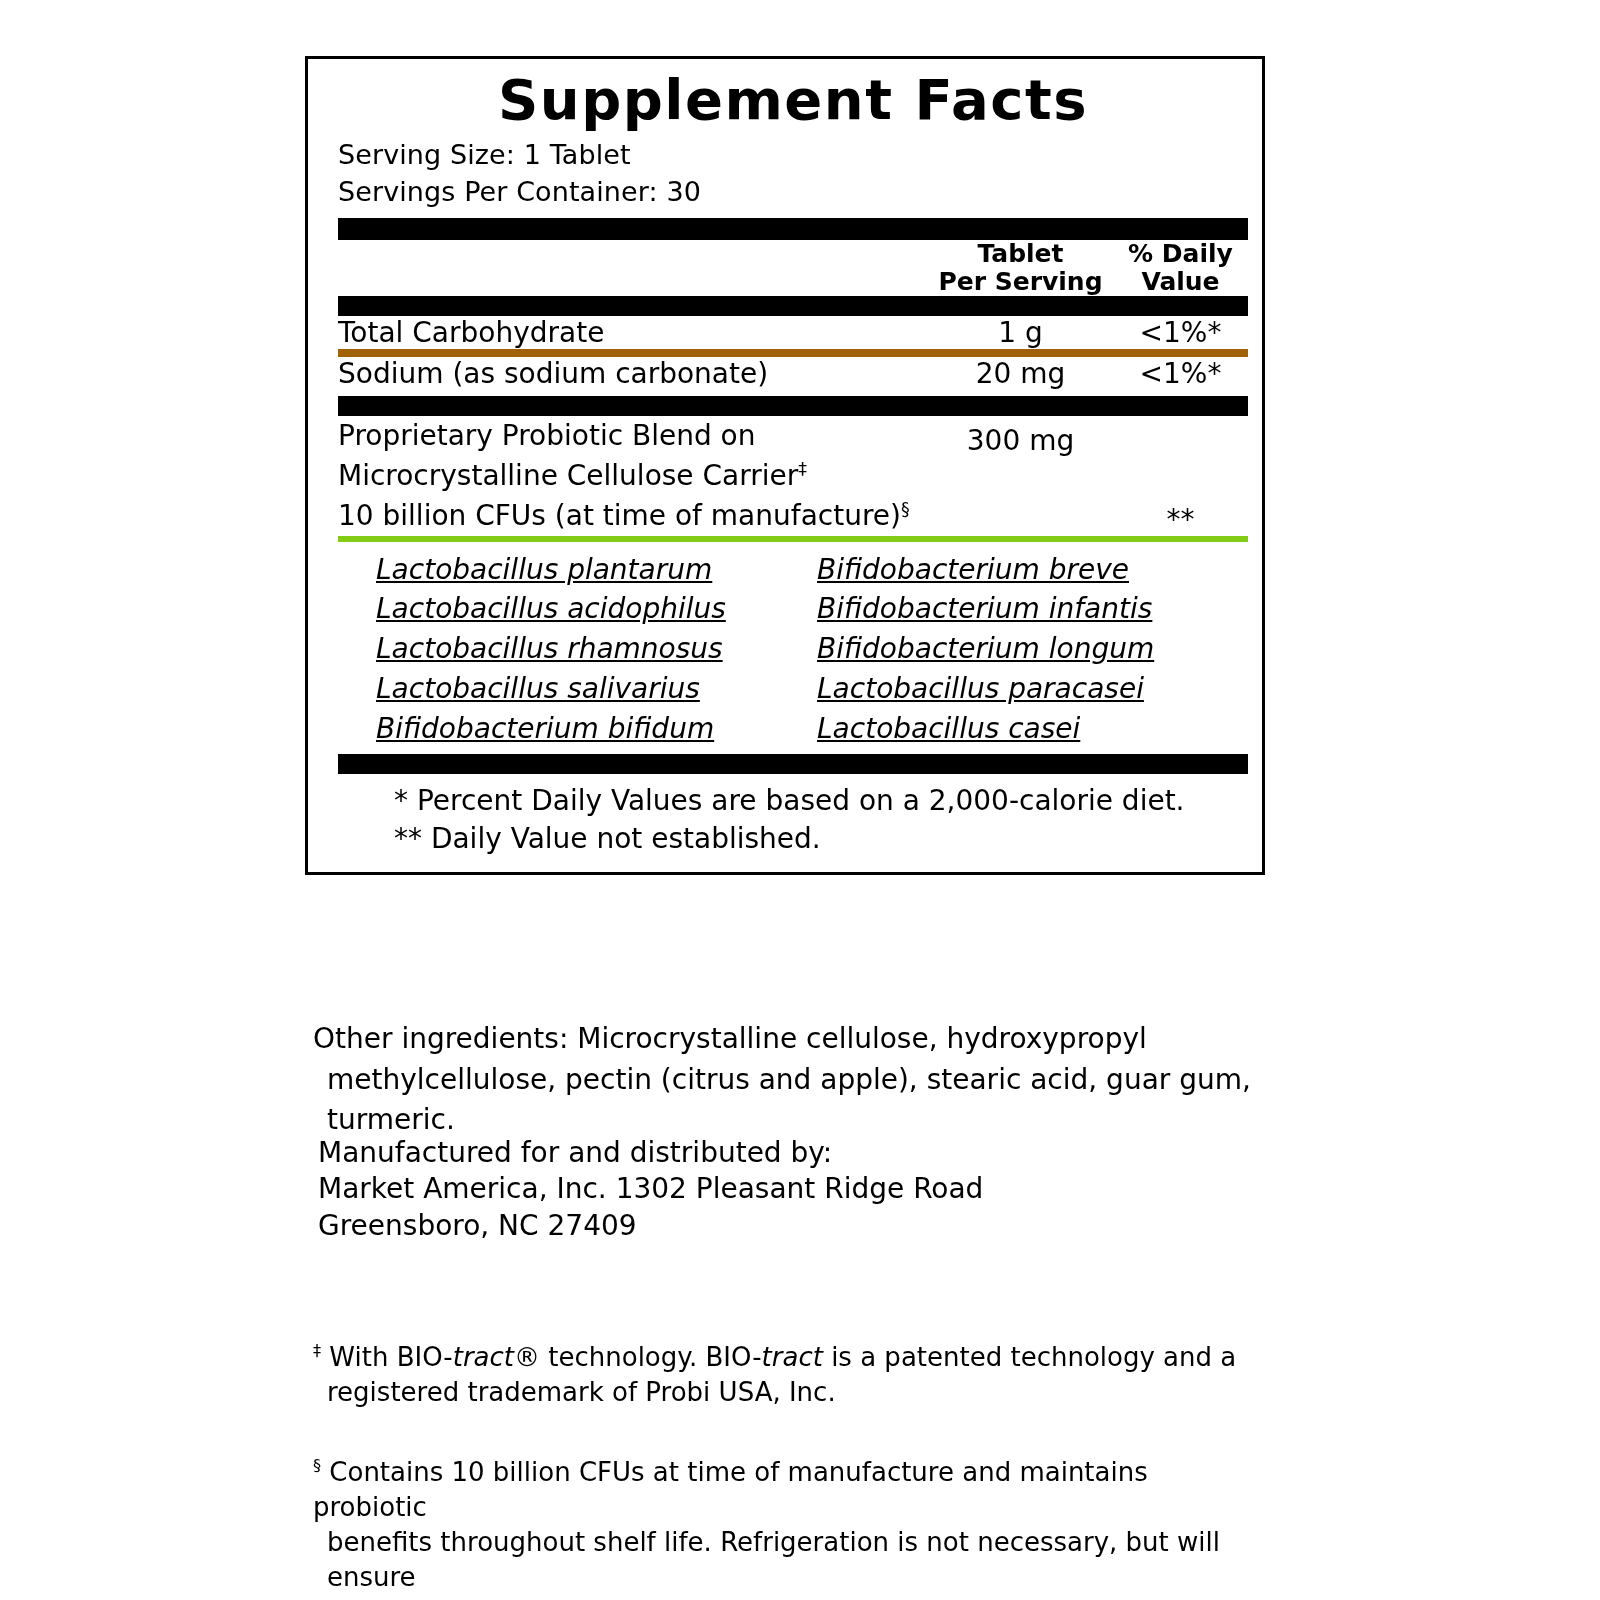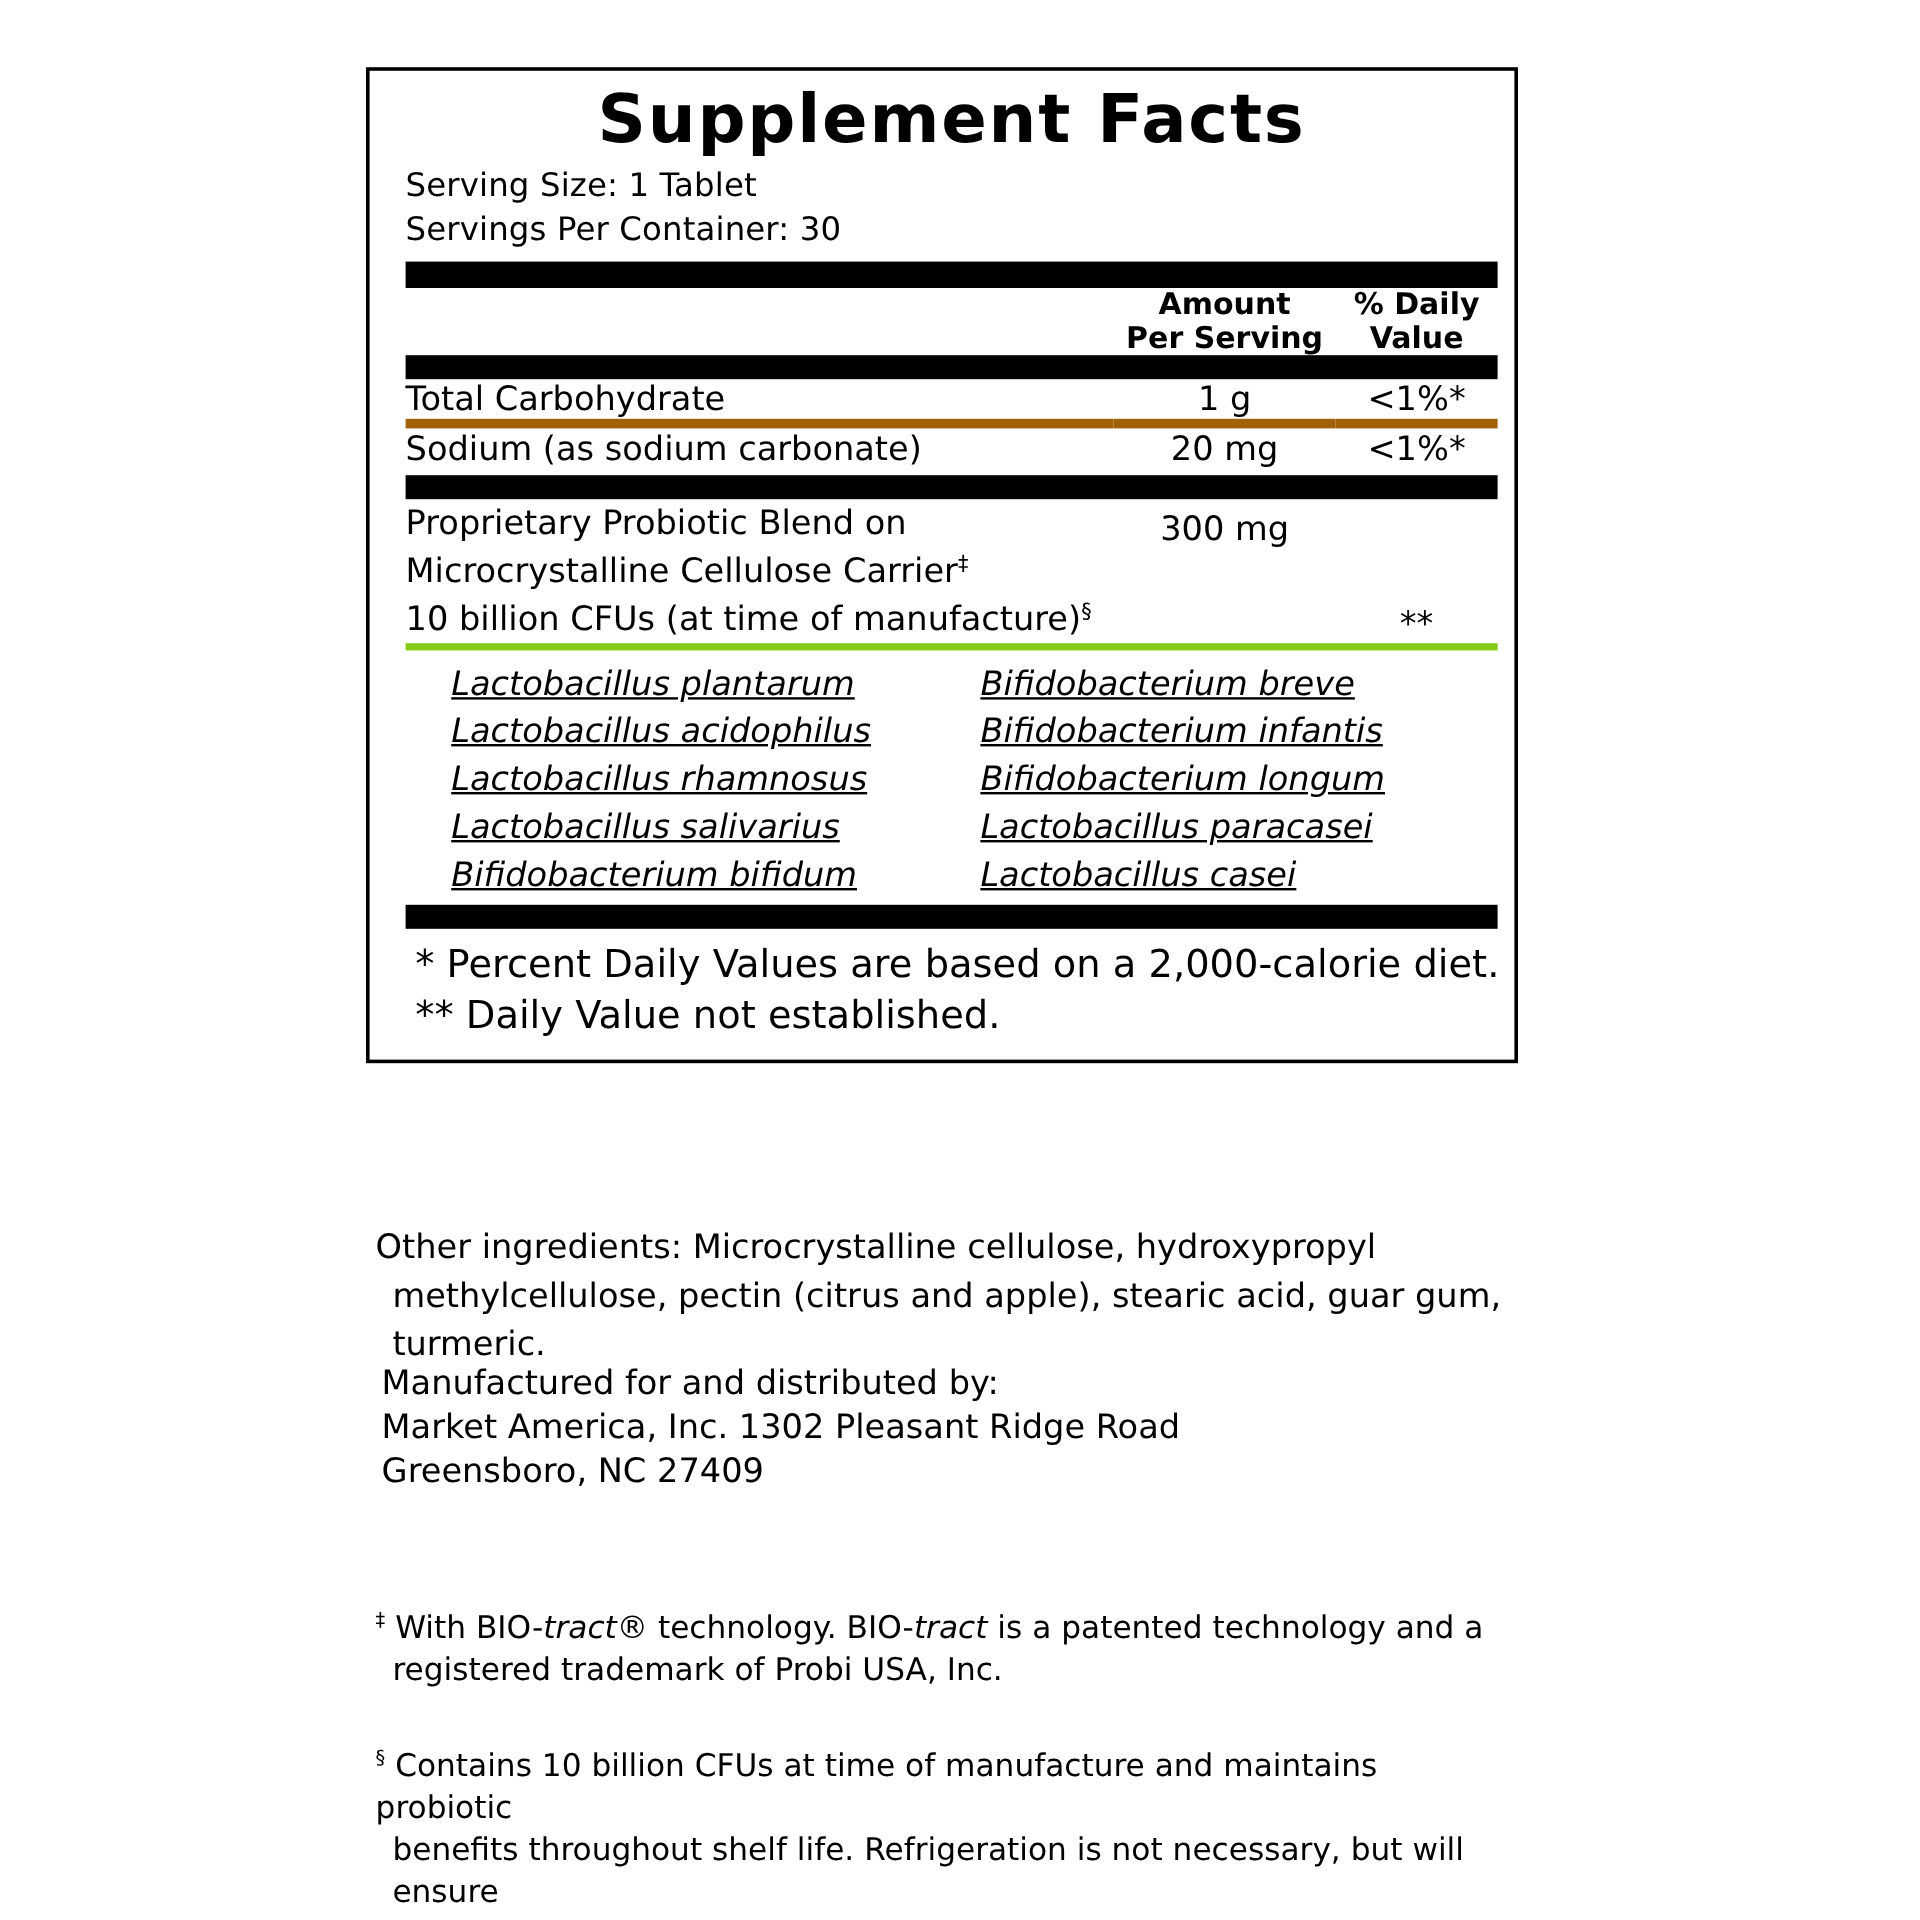--- a/index.html
+++ b/index.html
@@ -120,23 +120,24 @@
   }
   .strain-col {
     width: 50%;
     font-style: italic;
     font-size: 28px;
     line-height: 1.42;
   }
   .strain-col.right { padding-left: 10px; }
 
   .footnotes {
-    font-size: 32px;
+    font-size: 28px;
     line-height: 1.35;
     padding: 8px 0 4px 8px;
+    margin-left: 48px;
   }
   .footnotes .fn {
     white-space: nowrap;
   }
 
   
   .other-ing {
     position: absolute;
     left: 313px;
     top: 1000px;
@@ -187,21 +188,21 @@
       <div class="sf-serving">Serving Size: 1 Tablet</div>
       <div class="sf-serving">Servings Per Container: 30</div>
 
       <div class="rule-thick"></div>
 
       <table class="sf-table">
         <tbody>
             <tr>
           <td class="col-name"></td>
           <td class="col-amt hdr-cell">
-            <div>Amount</div>
+            <div>Tablet</div>
             <div>Per Serving</div>
           </td>
           <td class="col-dv hdr-cell">
             <div>% Daily</div>
             <div>Value</div>
           </td>
         </tr>
       </tbody>
         </table>
 

